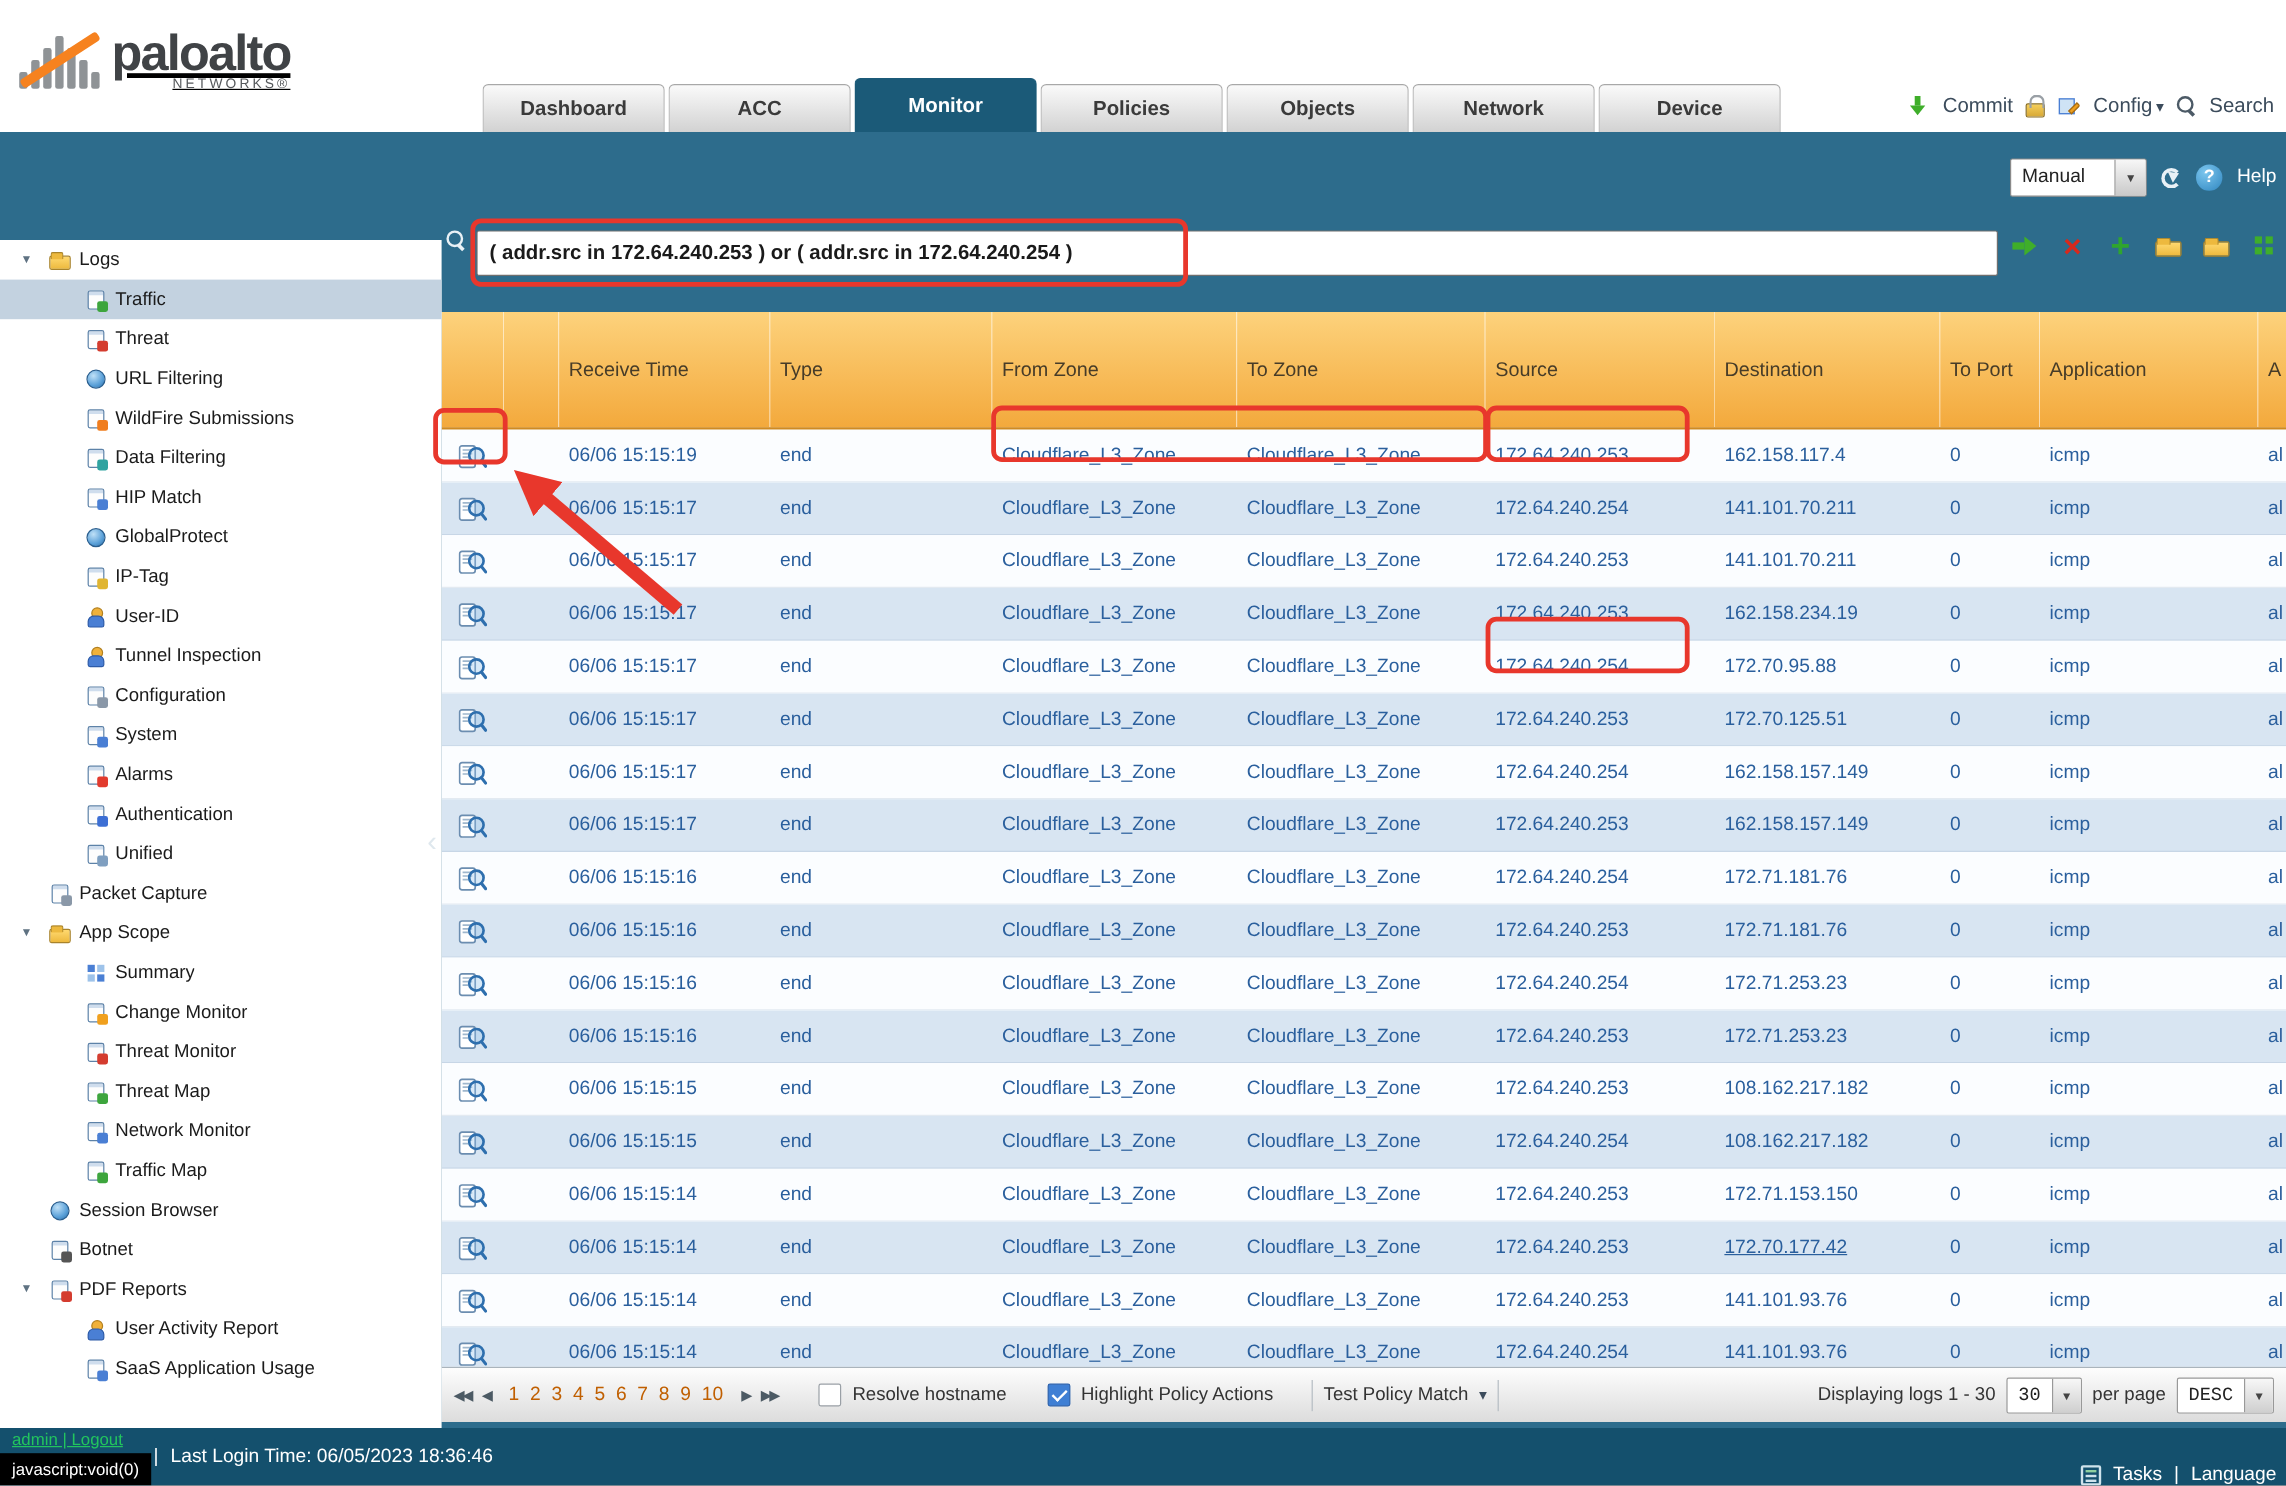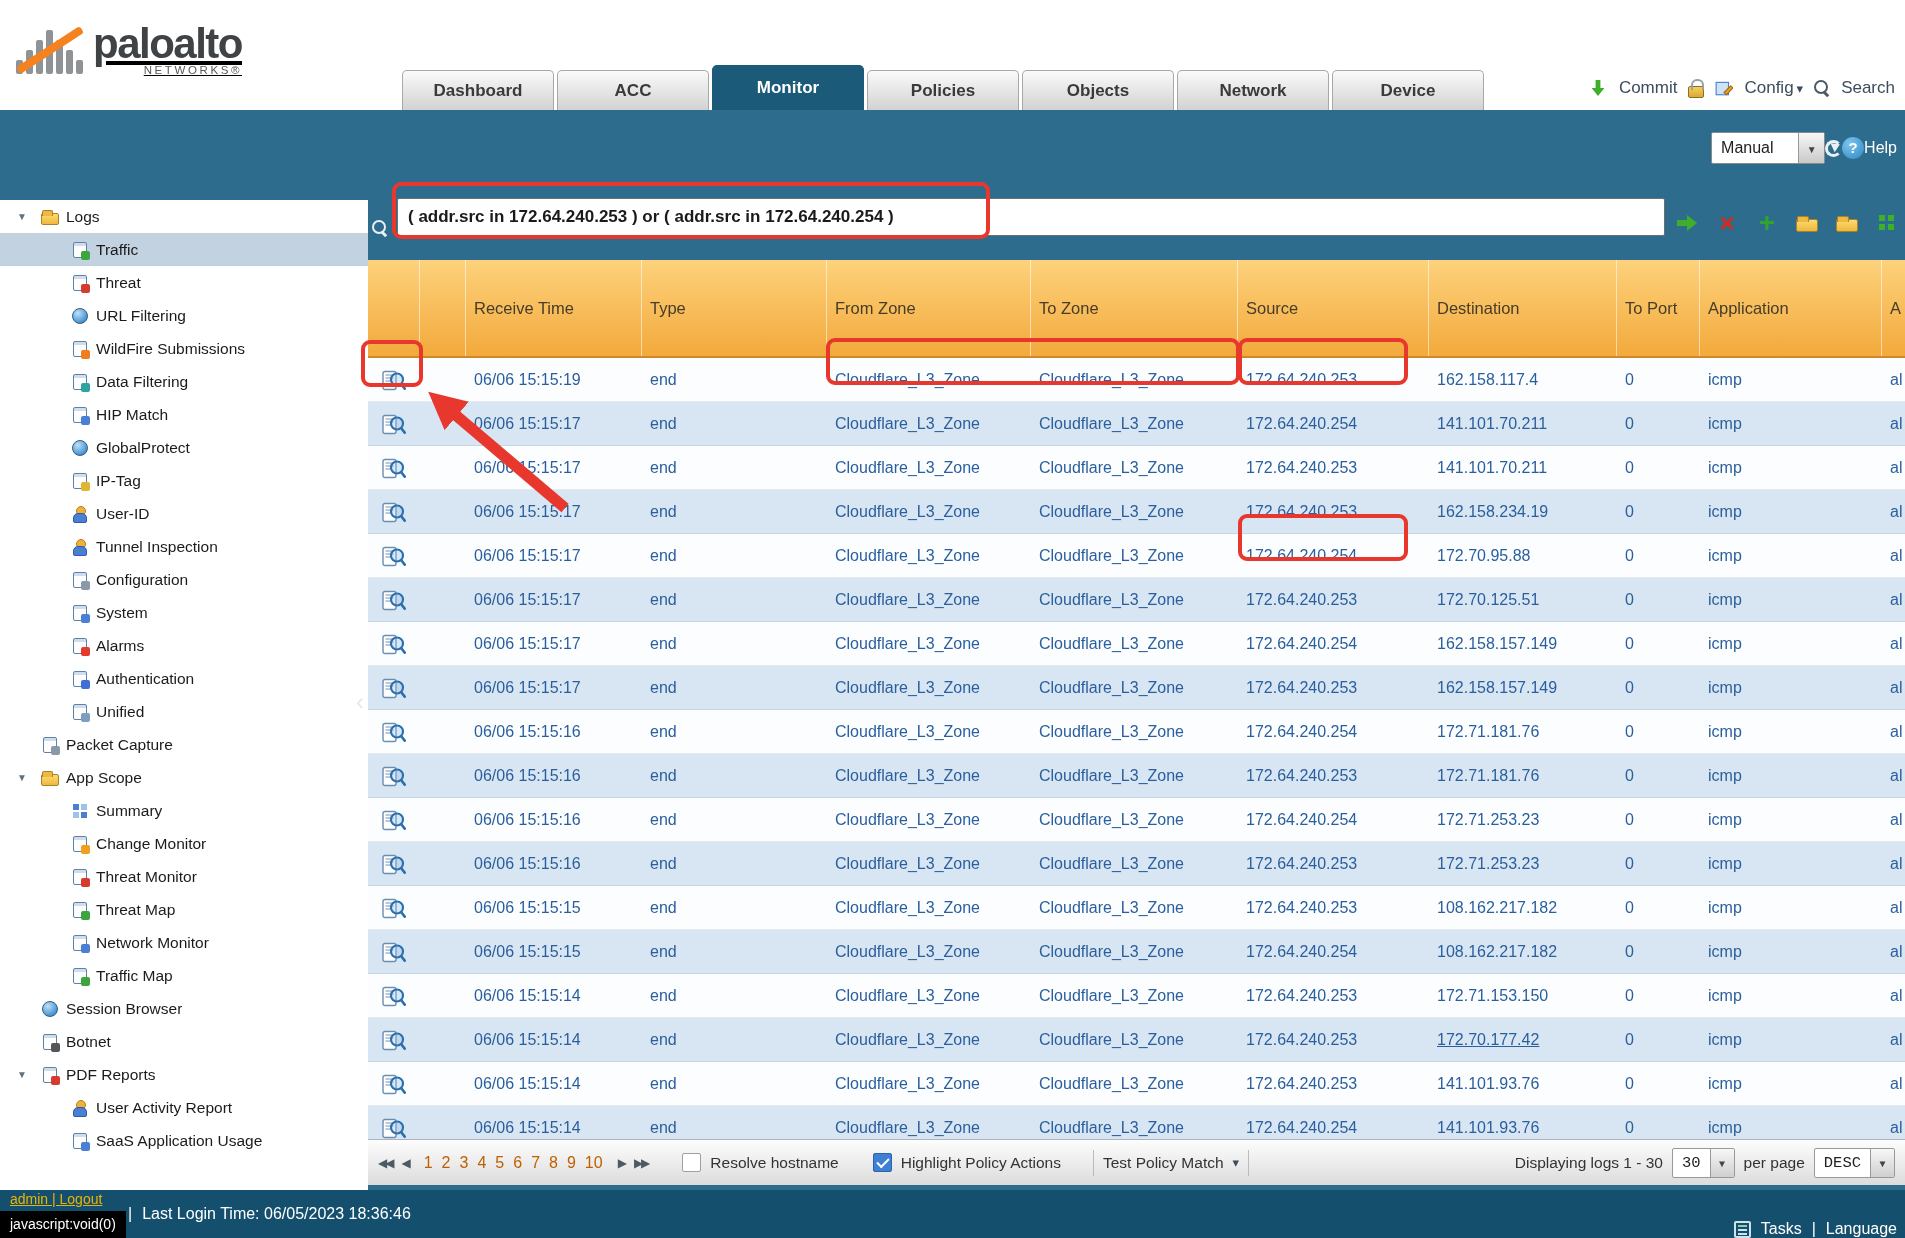--- a/index.html
+++ b/index.html
@@ -29,21 +29,21 @@
   .caret::after { content:"▾"; font-size:13px; color:#3c4c5c; margin-left:3px; }
   .lock-glyph { position:relative; width:16px; height:12px; margin-top:7px; background:linear-gradient(#f5cf5a,#d8a937); border:1px solid #8a6d1f; border-radius:2px; }
   .lock-glyph::before { content:""; position:absolute; left:2px; top:-8px; width:9px; height:9px; border:2.5px solid #9aa0a6; border-bottom:none; border-radius:6px 6px 0 0; }
   .mag-glyph { position:relative; width:16px; height:16px; display:inline-block; }
   .mag-glyph::before { content:""; position:absolute; left:0; top:0; width:10px; height:10px; border:2.5px solid currentColor; border-radius:50%; }
   .mag-glyph::after { content:""; position:absolute; left:11px; top:11px; width:6px; height:3px; background:currentColor; transform:rotate(45deg); transform-origin:0 0; }
 
   
   .workspace { position:absolute; left:0; top:110px; right:0; bottom:0; background:#2d6c8c; }
 
-  .toolbar-row { position:absolute; top:22px; right:8px; display:flex; align-items:center; color:#fff; font-size:16px; }
+  .toolbar-row { position:absolute; top:22px; right:8px; display:flex; align-items:center; gap:12px; color:#fff; font-size:16px; }
   .sel { display:flex; height:32px; background:#fff; border:1px solid #8a8a8a; border-radius:2px; overflow:hidden; }
   .sel .val { padding:0 9px; line-height:30px; font-size:16px; color:#222; min-width:86px; }
   .sel .dd { width:26px; background:linear-gradient(#f7f7f7,#c9c9c9); border-left:1px solid #999; text-align:center; line-height:30px; cursor:pointer; }
   .sel .dd::after { content:"▼"; font-size:10px; color:#444; }
   .refresh-glyph { width:17px; height:17px; border:3px solid #e9f1f6; border-radius:50%; border-right-color:transparent; position:relative; display:inline-block; cursor:pointer; }
   .refresh-glyph::after { content:""; position:absolute; right:-6px; top:-3px; border:5px solid transparent; border-left:8px solid #e9f1f6; transform:rotate(-25deg); }
   .help-circle { width:22px; height:22px; border-radius:50%; background:radial-gradient(circle at 35% 30%, #7cc6ee, #2f86c0); color:#fff; font-weight:bold; font-size:15px; text-align:center; line-height:22px; }
 
   
   .sidebar { position:absolute; left:0; top:90px; width:368px; height:990px; background:#fff; overflow:hidden; font-size:15.5px; z-index:3; }
@@ -82,21 +82,21 @@
   .icn-user-id::before,.icn-tunnel-inspection::before,.icn-user-activity-report::before
   { content:""; position:absolute; top:1px; left:5px; width:8px; height:8px; border-radius:50%; background:#f0b13a; border:1px solid #b3801f; }
   .icn-user-id::after,.icn-tunnel-inspection::after,.icn-user-activity-report::after
   { content:""; position:absolute; bottom:0; left:2px; right:2px; height:8px; border-radius:5px 5px 2px 2px; background:#4a7fd4; border:1px solid #2d5ba8; }
   
   .icn-summary::before { content:""; position:absolute; left:2px; top:2px; width:6px; height:6px; background:#4a7fd4; box-shadow:8px 0 0 #9ec3ea, 0 8px 0 #9ec3ea, 8px 8px 0 #4a7fd4; }
 
   .collapse-handle { position:absolute; left:356px; top:578px; color:#dfe8ee; font-size:24px; z-index:4; cursor:pointer; }
 
   
-  .main-filter { position:absolute; left:372px; top:82px; right:0; height:44px; display:flex; align-items:flex-end; gap:9px; color:#e9f1f6; }
+  .main-filter { position:absolute; left:372px; top:82px; right:0; height:44px; display:flex; align-items:flex-start; gap:9px; color:#e9f1f6; }
   .filter-input { width:1268px; height:38px; background:#fff; border:1px solid #6e6e6e; border-radius:2px; font-family:"Liberation Sans",sans-serif; font-size:17px; font-weight:bold; color:#1a1a1a; padding:0 10px; }
   .filter-actions { display:flex; align-items:center; gap:14px; }
   .fa-btn { width:26px; height:26px; display:flex; align-items:center; justify-content:center; cursor:pointer; }
   .apply-glyph { position:relative; width:20px; height:16px; }
   .apply-glyph::before { content:""; position:absolute; left:0; top:5px; width:10px; height:6px; background:#3fae2a; }
   .apply-glyph::after { content:""; position:absolute; left:10px; top:0; border:8px solid transparent; border-left:10px solid #3fae2a; }
   .x-glyph { color:#d8291d; font-size:26px; font-weight:bold; line-height:24px; }
   .plus-glyph { color:#2fa52f; font-size:28px; font-weight:bold; line-height:24px; }
   .mini-folder { position:relative; width:22px; height:17px; }
   .mini-folder::before { content:""; position:absolute; left:0; right:0; top:4px; bottom:0; background:linear-gradient(#ffd970,#edb93e); border:1px solid #a8832b; border-radius:2px; }
@@ -133,21 +133,21 @@
   .vsep { width:1px; height:26px; background:#b5bcc2; }
   .spacer { flex:1; }
   .pager-sel { display:flex; height:30px; background:#fff; border:1px solid #999; border-radius:2px; overflow:hidden;font-family:Liberation Mono, monospace; }
   .pager-sel .val { padding:0 9px; line-height:28px; font-size:15.5px; color:#222; }
   .pager-sel .dd { width:24px; background:linear-gradient(#f7f7f7,#cfcfcf); border-left:1px solid #999; text-align:center; line-height:28px; cursor:pointer; }
   .pager-sel .dd::after { content:"▼"; font-size:10px; color:#444; }
   .tpm { display:flex; align-items:center; gap:6px; cursor:pointer;text-align:center; }
 
   
   .statusbar { position:absolute; left:0; right:0; bottom:0; height:48px; background:#14506d; color:#fff; font-size:16px; z-index:5; }
-  .user-links { position:absolute; left:10px; top:1px; font-size:14px; color:#eab308; text-decoration:underline; }
+  .user-links { position:absolute; left:10px; top:1px; font-size:14px; color:#22c55e; text-decoration:underline; }
   .login-row { position:absolute; left:128px; top:0; height:100%; display:flex; align-items:center; gap:10px; }
   .sb-right { position:absolute; right:8px; top:0; height:100%; display:flex; align-items:flex-end; gap:10px; }
   .tasks-glyph { position:relative; width:17px; height:17px; border:2px solid #cfe3ec; border-radius:2px; }
   .tasks-glyph::before { content:""; position:absolute; left:2px; top:2px; width:9px; height:2px; background:#8fd0a0; box-shadow:0 4px 0 #cfe3ec, 0 8px 0 #cfe3ec; }
   .tooltip { position:absolute; left:0; bottom:0; background:#000; color:#fff; font-size:14px; padding:5px 10px 6px; z-index:8; }
 
   
   .annot { position:absolute; border:4px solid #e8372c; border-radius:9px; z-index:6; pointer-events:none; }
   .a-filter { left:392px; top:182px; width:598px; height:57px; }
   .a-mag    { left:361px; top:340px; width:62px;  height:47px; }

